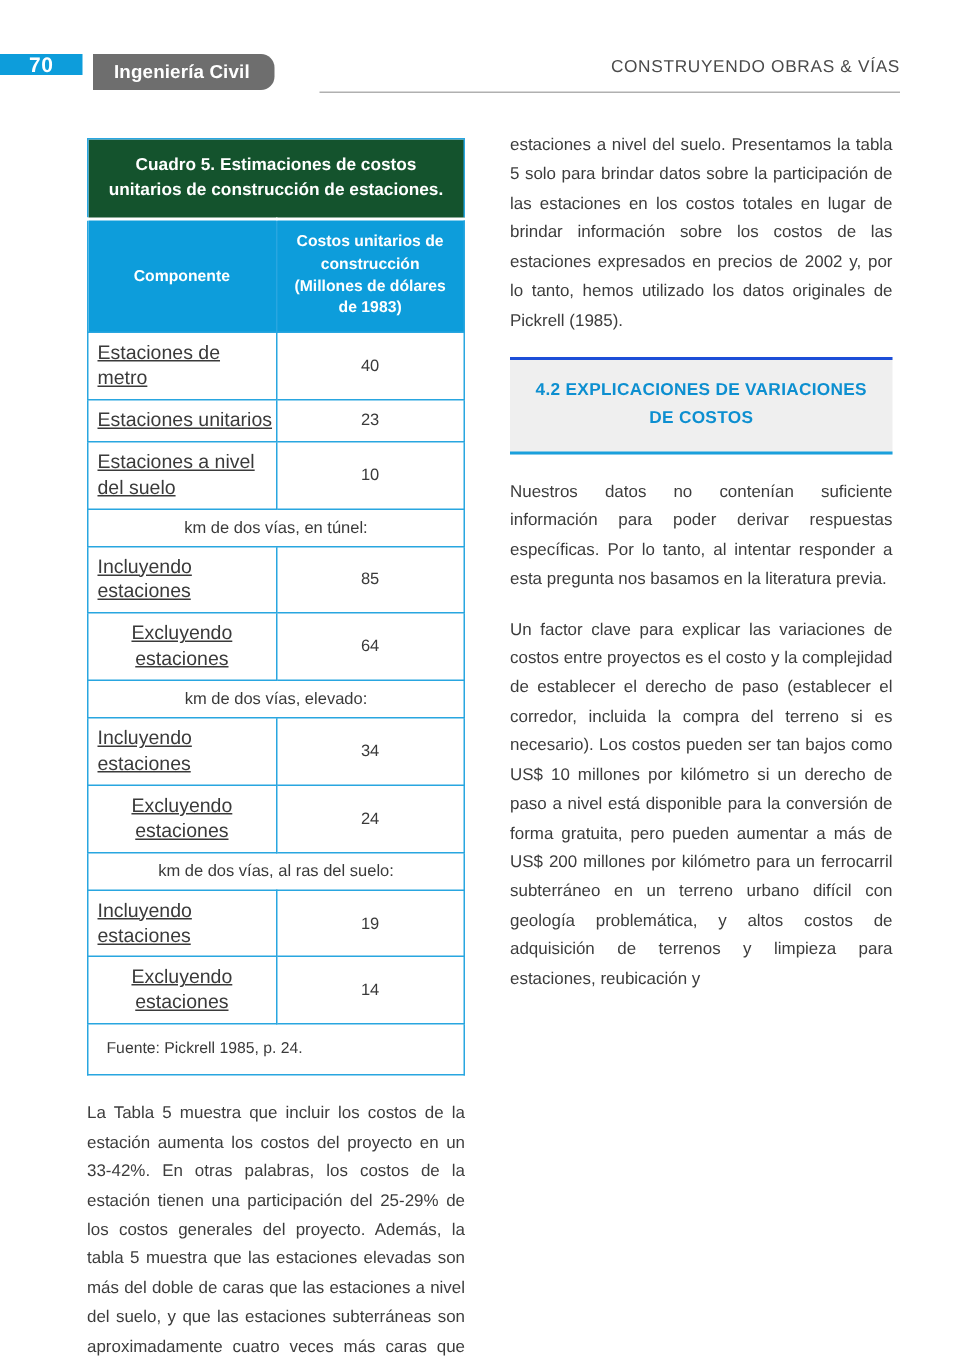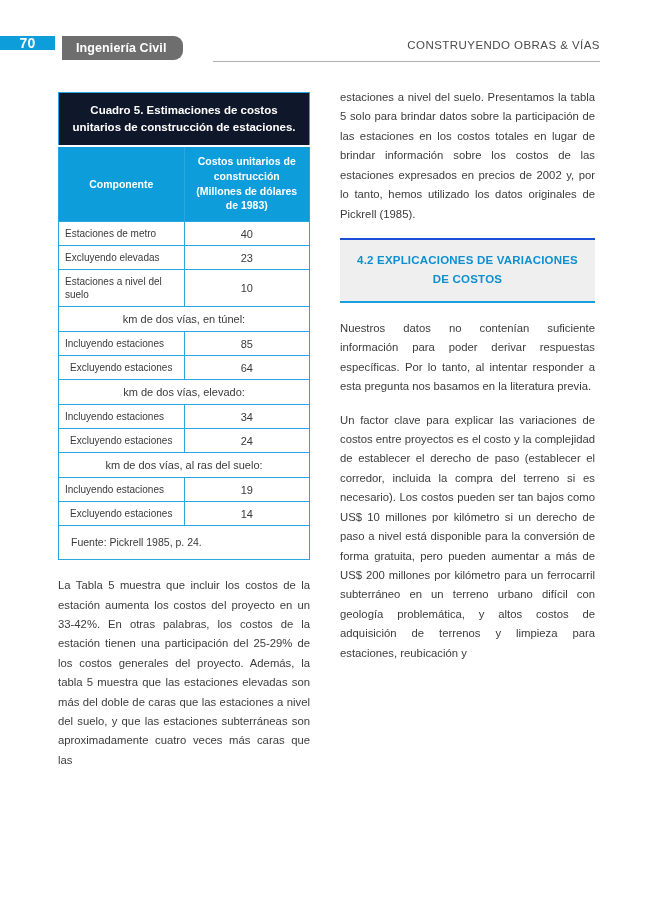--- a/index.html
+++ b/index.html
@@ -93,21 +93,21 @@
     border: 1.5px solid #29A6E0;
     table-layout: fixed;
   }
   .cost-table td,
   .cost-table th {
     border: 1px solid #29A6E0;
     padding: 0;
     vertical-align: middle;
   }
   .tbl-title {
-    background: #0f172a;
+    background: #14532d;
     color: #ffffff;
     font-size: 11.5px;
     font-weight: bold;
     text-align: center;
     line-height: 1.45;
     padding: 9px 12px 10px 12px !important;
     border-bottom: 2px solid #ffffff !important;
   }
   .tbl-head {
     background: #0D9DDB;
@@ -116,25 +116,26 @@
     font-weight: bold;
     text-align: center;
     line-height: 1.4;
     padding: 7px 6px 8px 6px !important;
   }
   .tbl-head.left-head {
     padding: 7px 4px !important;
     margin-top: 32px;
   }
   .cell-label {
-    font-size: 10px;
+    font-size: 13px;
     color: #3a3a3a;
     text-align: left;
     padding: 5px 2px 5px 6px !important;
     line-height: 1.3;
+    text-decoration: underline;
   }
   .cell-label.center {
     text-align: center;
     padding: 5px 6px !important;
   }
   .cell-value {
     font-size: 11px;
     color: #3a3a3a;
     text-align: center;
     padding: 5px 4px !important;
@@ -204,21 +205,21 @@
       <tr>
         <th class="tbl-head left-head">Componente</th>
         <th class="tbl-head">Costos unitarios de construcción (Millones de dólares de 1983)</th>
       </tr>
 
       <tr>
         <td class="cell-label">Estaciones de metro</td>
         <td class="cell-value">40</td>
       </tr>
       <tr>
-        <td class="cell-label">Excluyendo elevadas</td>
+        <td class="cell-label">Estaciones unitarios</td>
         <td class="cell-value">23</td>
       </tr>
       <tr>
         <td class="cell-label">Estaciones a nivel del suelo</td>
         <td class="cell-value">10</td>
       </tr>
 
       <tr>
         <td class="cell-section" colspan="2">km de dos vías, en túnel:</td>
       </tr>

